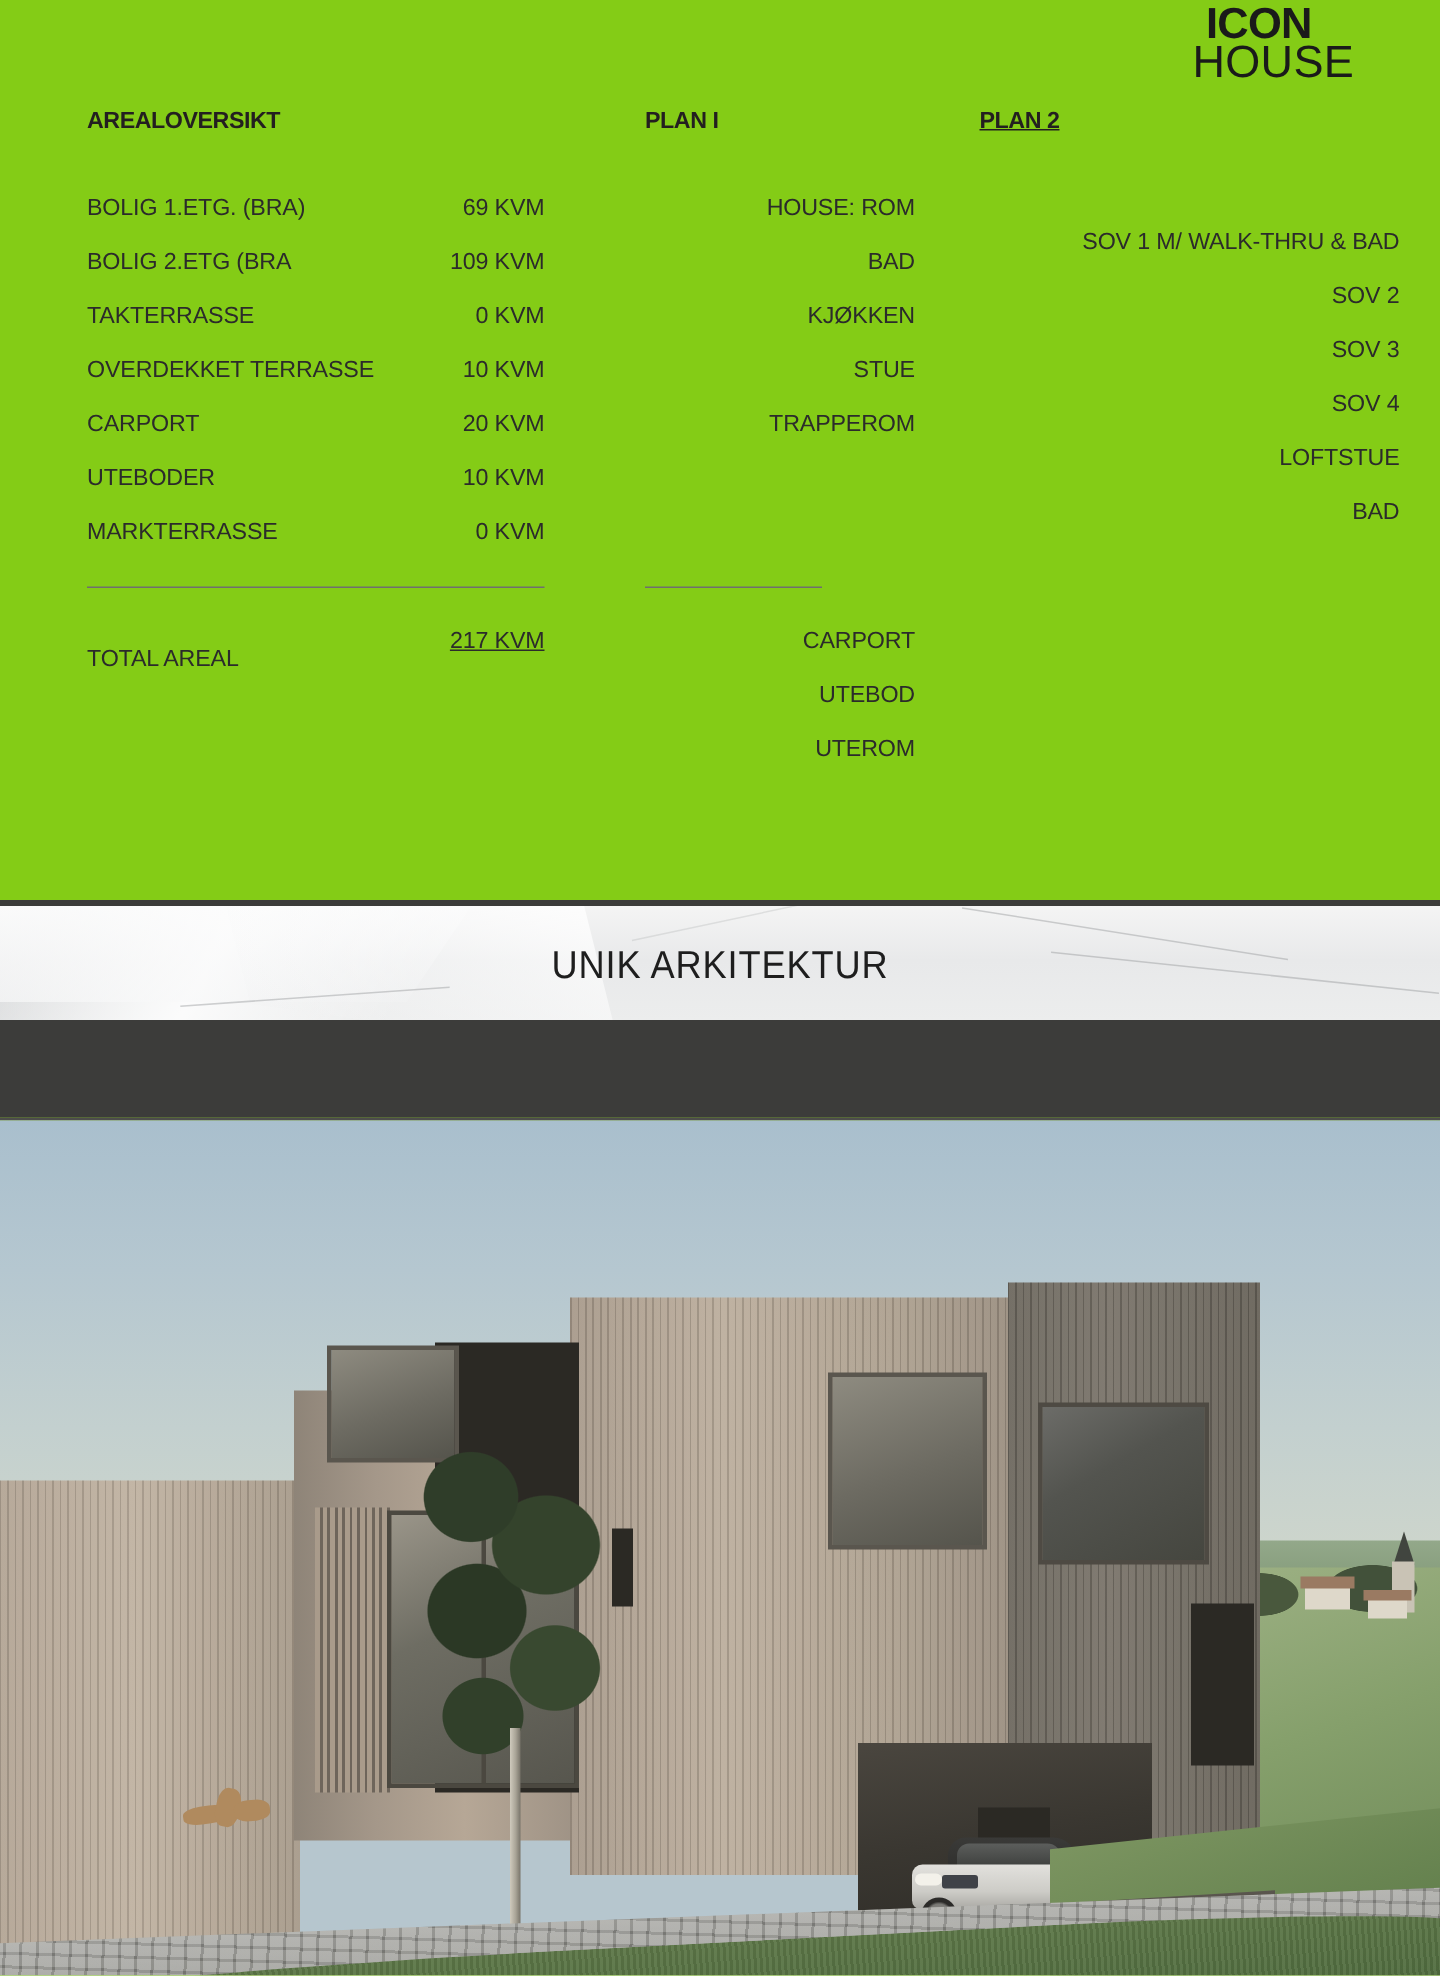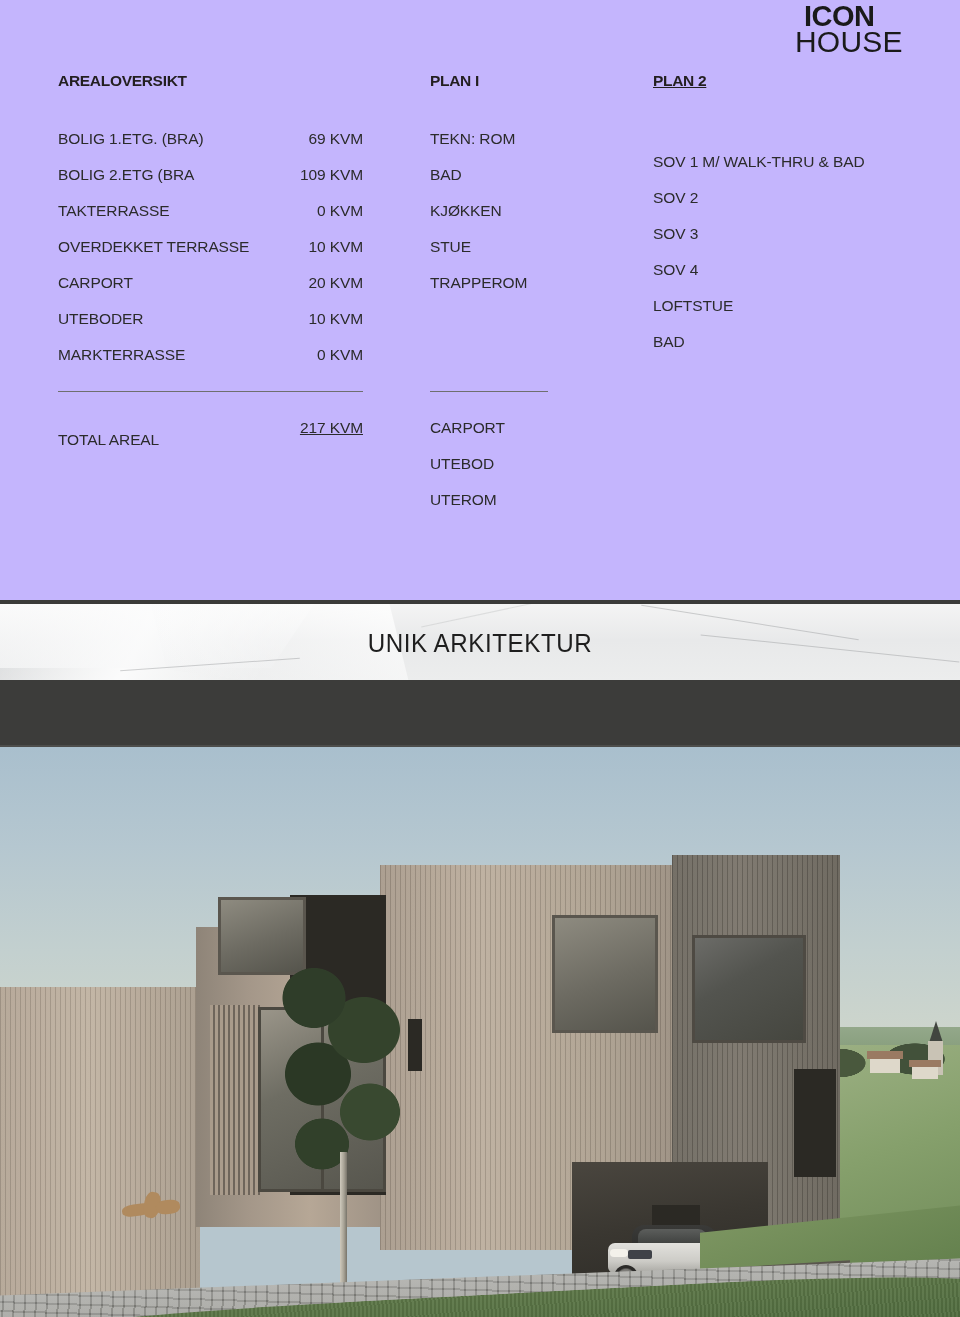--- a/index.html
+++ b/index.html
@@ -5,21 +5,21 @@
 <style>
   * { margin:0; padding:0; box-sizing:border-box; }
   html,body { width:960px; height:1317px; }
   body {
     font-family:"Liberation Sans", sans-serif;
     background:#ffffff;
     color:#231f20;
     overflow:hidden;
     position:relative;
   }
-  .page { position:relative; width:960px; height:1317px; overflow:hidden; background:#c4b5fd; }
+  .page { position:relative; width:960px; height:1317px; overflow:hidden; background:#84cc16; }
 
   
   .logo { position:absolute; left:795px; top:2px; width:140px; height:58px; }
   .logo-icon {
     font-family:"Liberation Sans", sans-serif;
     font-weight:bold; font-size:29px; letter-spacing:-0.5px;
     line-height:29px; color:#1a1a1a; display:block;
     position:absolute; left:9px; top:0px;
   }
   .logo-house {
@@ -44,20 +44,21 @@
   #head-plan2 { left:653px; top:72px; font-weight:600;text-decoration:underline; }
 
   
   .row-label, .row-value, .plain-row {
     font-size:15.5px;
     font-weight:400;
     letter-spacing:-0.1px;
     color:#2b2b2b;
     white-space:nowrap;
     line-height:18px;
+    text-align:right;
   }
 
   
   .areal-table { position:absolute; left:58px; top:130px; width:305px; }
   .areal-row { position:relative; height:36px; }
   .areal-row .row-label { position:absolute; left:0; top:0; }
   .areal-row .row-value { position:absolute; right:0; top:0; }
   .rule {
     position:absolute;
     height:1px;
@@ -375,21 +376,21 @@
         <span class="row-value">0 KVM</span>
       </div>
     </div>
   <div class="rule" id="rule-left"></div>
   <div id="total-row">
     <span class="row-label">TOTAL AREAL</span>
     <span class="row-value">217 KVM</span>
   </div>
 
   <div class="plan1-list" id="plan1-list">
-      <div class="plain-row">TEKN: ROM</div>
+      <div class="plain-row">HOUSE: ROM</div>
       <div class="plain-row">BAD</div>
       <div class="plain-row">KJØKKEN</div>
       <div class="plain-row">STUE</div>
       <div class="plain-row">TRAPPEROM</div>
     </div>
   <div class="rule" id="rule-mid"></div>
   <div class="plan1-extra" id="plan1-extra">
       <div class="plain-row">CARPORT</div>
       <div class="plain-row">UTEBOD</div>
       <div class="plain-row">UTEROM</div>

